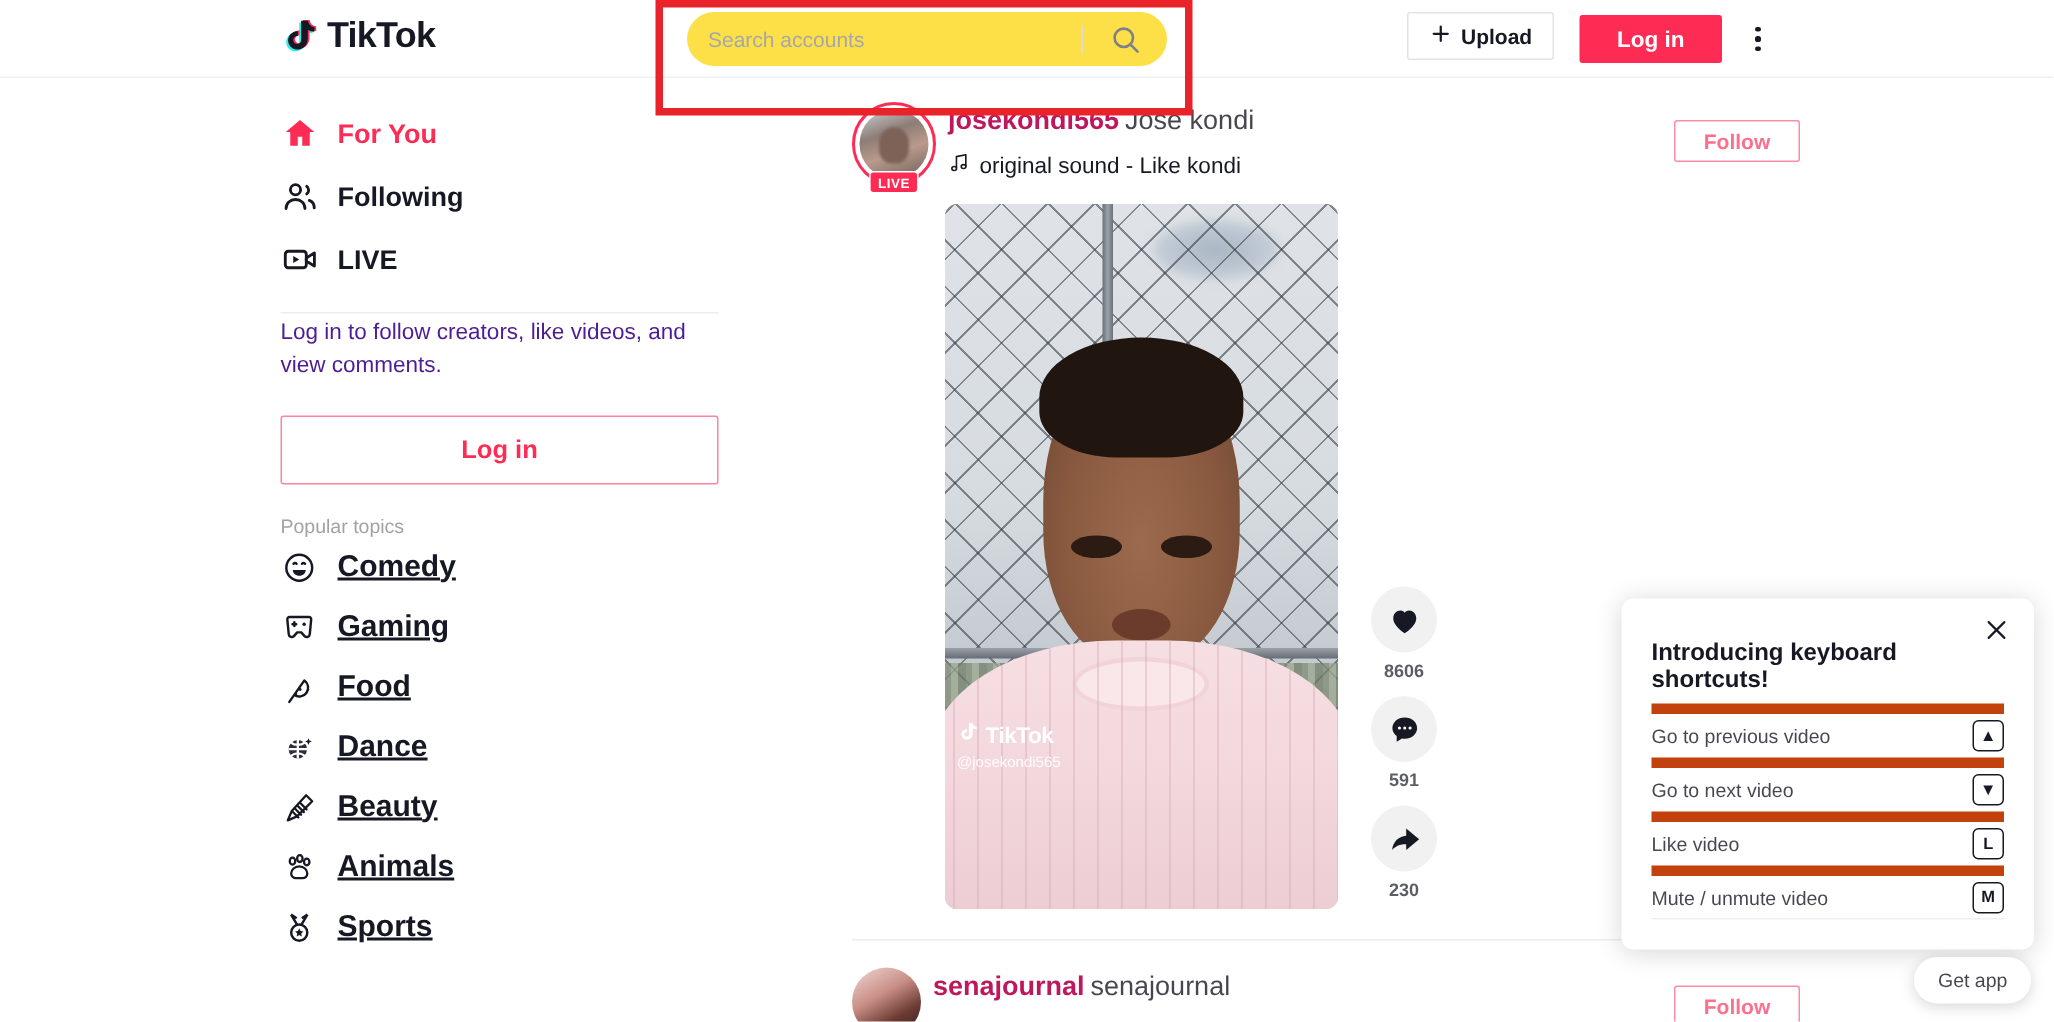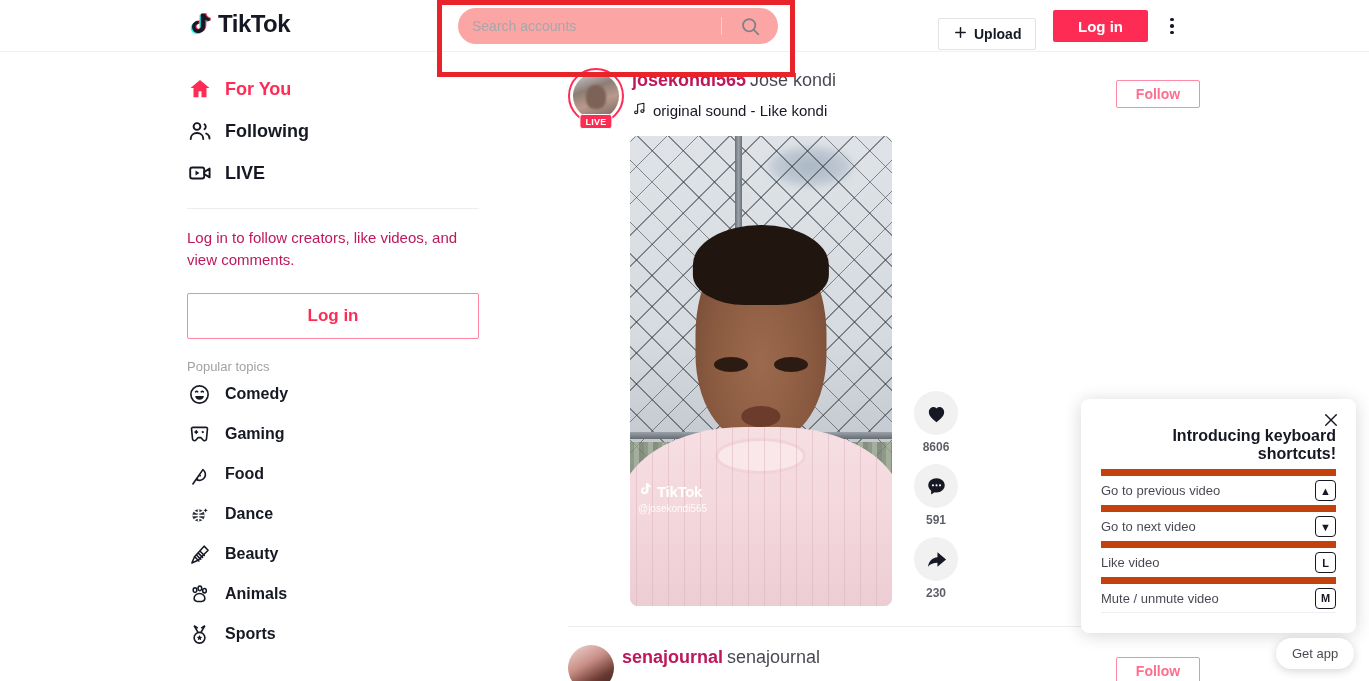--- a/index.html
+++ b/index.html
@@ -21,42 +21,42 @@
     display: flex; align-items: center; gap: 5px;
   }
   .logo-mark { width: 26px; height: 28px; position: relative; }
   .logo-text {
     font-size: 24px; font-weight: bold; color: #161823;
     letter-spacing: -0.5px; line-height: 28px;
   }
   .searchbar {
     position: absolute; left: 458px; top: 8px;
     width: 320px; height: 36px;
-    background: #fca5a5; border-radius: 92px;
+    background: #fde047; border-radius: 92px;
     display: flex; align-items: center;
   }
   .search-input {
     flex: 1; border: none; background: transparent; outline: none;
     font-family: "Liberation Sans", sans-serif;
     font-size: 14px; color: #161823; padding: 0 14px;
   }
   .search-input::placeholder { color: #a6a7ab; }
   .search-div { width: 1px; height: 18px; background: #dcdcdd; }
   .search-btn {
     width: 56px; height: 36px; display: flex;
     align-items: center; justify-content: center;
     background: transparent; border: none; cursor: pointer;
   }
   .annot-box {
     position: absolute; left: 437px; top: 0px;
     width: 358px; height: 77px;
     border: 5px solid #e8232a; pointer-events: none; z-index: 40;
   }
   .upload-btn {
-    position: absolute; left: 938px; top: 18px;
+    position: absolute; left: 938px; top: 8px;
     height: 32px; padding: 0 14px;
     background: #fff; border: 1px solid #e3e3e4; border-radius: 2px;
     display: flex; align-items: center; gap: 6px; cursor: pointer;
     font-size: 14px; font-weight: bold; color: #161823;
     font-family: "Liberation Sans", sans-serif;
   }
   .login-btn-top {
     position: absolute; left: 1053px; top: 10px;
     width: 95px; height: 32px;
     background: #fe2c55; border: none; border-radius: 2px;
@@ -75,34 +75,34 @@
   .sidebar { position: absolute; left: 187px; top: 68px; width: 292px; }
   .nav-item {
     display: flex; align-items: center; gap: 12px;
     height: 42px; cursor: pointer;
     font-size: 18px; font-weight: bold; color: #161823;
   }
   .nav-item.active { color: #fe2c55; }
   .nav-ico { width: 26px; height: 26px; display: flex; align-items: center; justify-content: center; }
   .divider { height: 1px; background: #ededee; margin: 14px 0 0 0; width: 292px; }
   .login-prompt {
-    font-size: 15px; color: #be185d; line-height: 22px;
-    margin-top: 18px; width: 292px;
+    font-size: 15px; color: #4c1d95; line-height: 22px;
+    margin-top: 2px; width: 292px;
   }
   .login-btn-side {
     margin-top: 22px; width: 292px; height: 46px;
     background: #fff; border: 1px solid #fe84a0; border-radius: 2px;
     color: #fe2c55; font-size: 17px; font-weight: bold; cursor: pointer;
     font-family: "Liberation Sans", sans-serif;
   }
   .topics-title { margin-top: 20px; font-size: 13px; color: #a1a2a6; }
   .topic-item {
     display: flex; align-items: center; gap: 14px;
     height: 40px; cursor: pointer;
-    font-size: 16px; font-weight: bold; color: #161823;
+    font-size: 20px; font-weight: bold; color: #161823; text-decoration: underline;
   }
   .topic-ico { width: 24px; height: 24px; display: flex; align-items: center; justify-content: center; }
 
   
   .feed { position: absolute; left: 568px; top: 68px; width: 632px; }
   .post-head { display: flex; align-items: flex-start; position: relative; }
   .avatar-wrap { position: relative; width: 56px; height: 56px; flex: none; }
   .avatar-ring {
     position: absolute; inset: 0; border-radius: 50%;
     border: 2px solid #fe2c55; padding: 3px;
@@ -221,21 +221,21 @@
 
   .feed-sep { height: 1px; background: #ededee; margin-top: 20px; width: 632px; }
 
   
   .kb-card {
     position: absolute; left: 1081px; top: 399px; width: 275px; height: 234px;
     background: #fff; border-radius: 8px;
     box-shadow: 0 2px 18px rgba(0,0,0,.16); padding: 16px 20px; z-index: 30;
   }
   .kb-close { position: absolute; right: 16px; top: 12px; width: 18px; height: 18px; cursor: pointer; }
-  .kb-title { font-size: 16px; font-weight: bold; color: #161823; margin-top: 12px; margin-bottom: 6px; text-align: right; }
+  .kb-title { font-size: 16px; font-weight: bold; color: #161823; margin-top: 12px; margin-bottom: 6px; }
   .kb-row {
     display: flex; align-items: center; justify-content: space-between;
     height: 36px; border-top: 7px solid #c2410c; font-size: 13px; color: #161823cc;
   }
   .kb-row:last-child { border-bottom: 1px solid #efeff0; }
   .keycap {
     width: 21px; height: 21px; border: 1.6px solid #161823; border-radius: 4px;
     display: flex; align-items: center; justify-content: center;
     font-size: 11px; font-weight: bold; color: #161823;
   }

